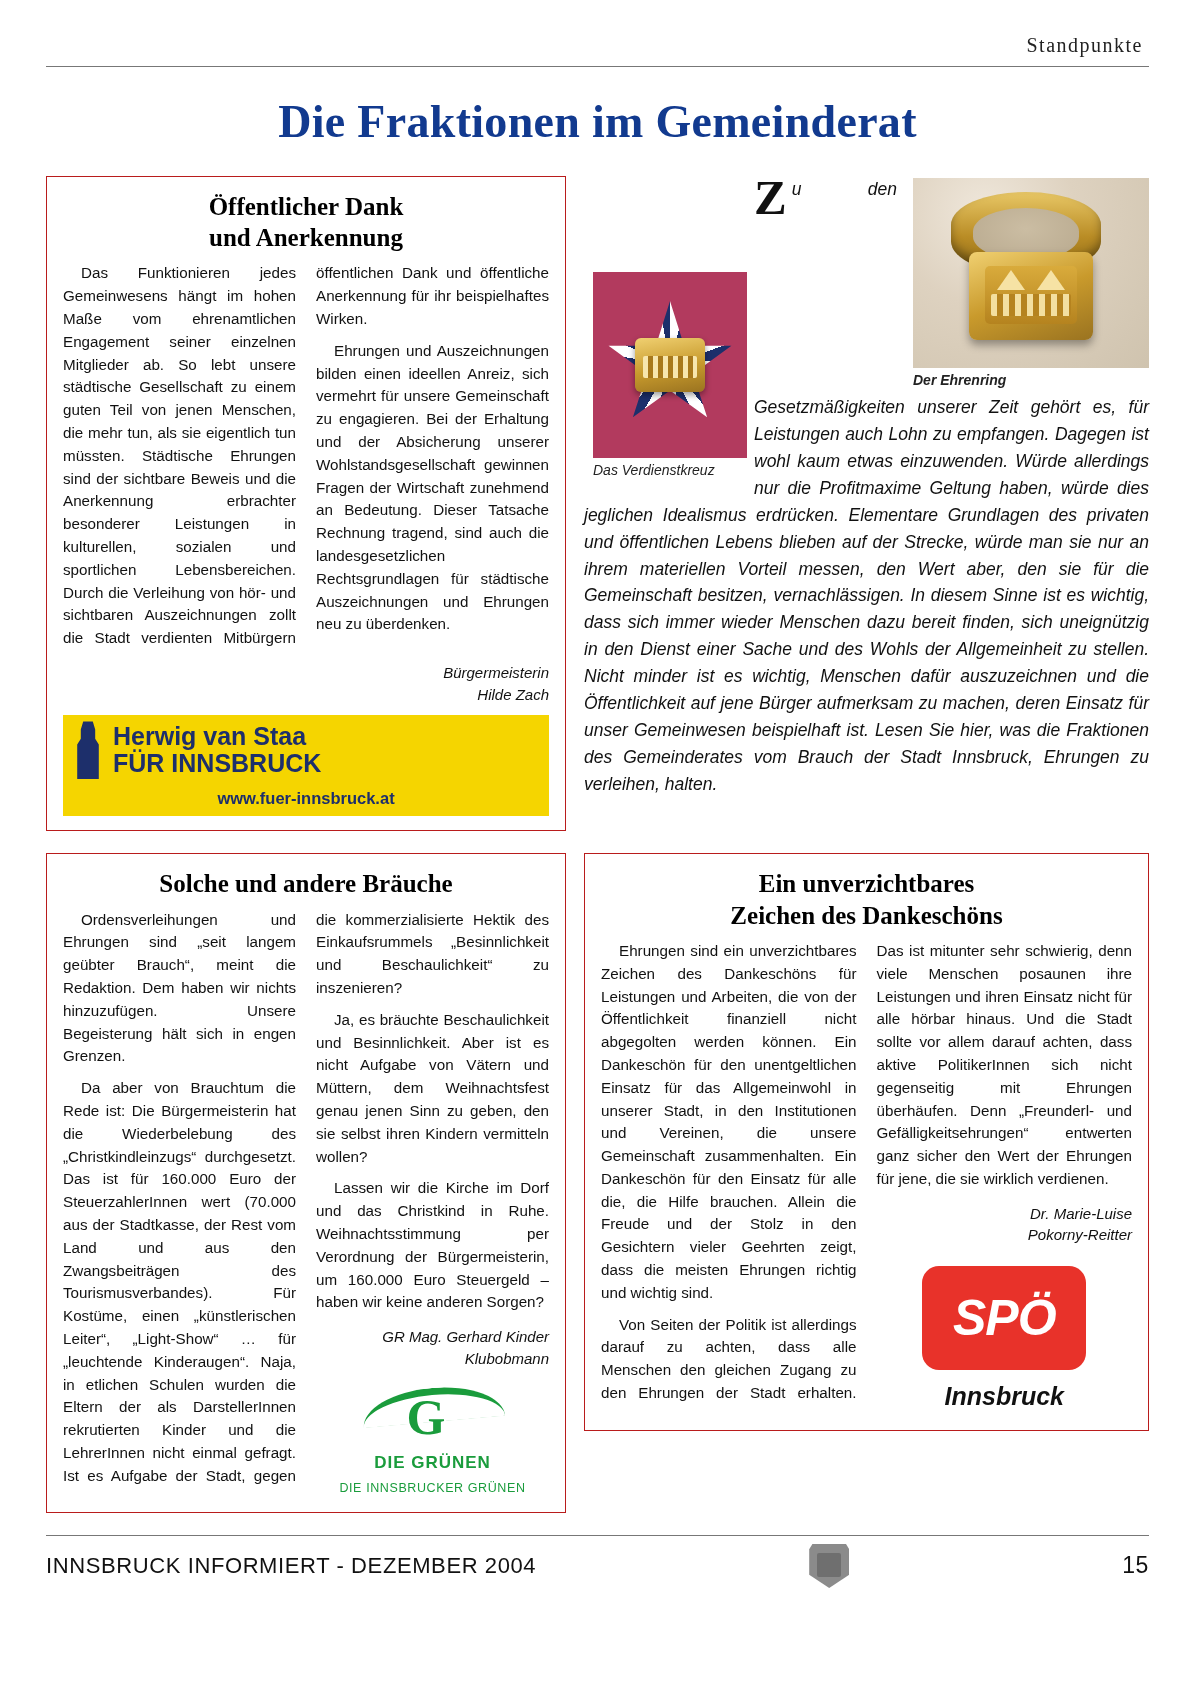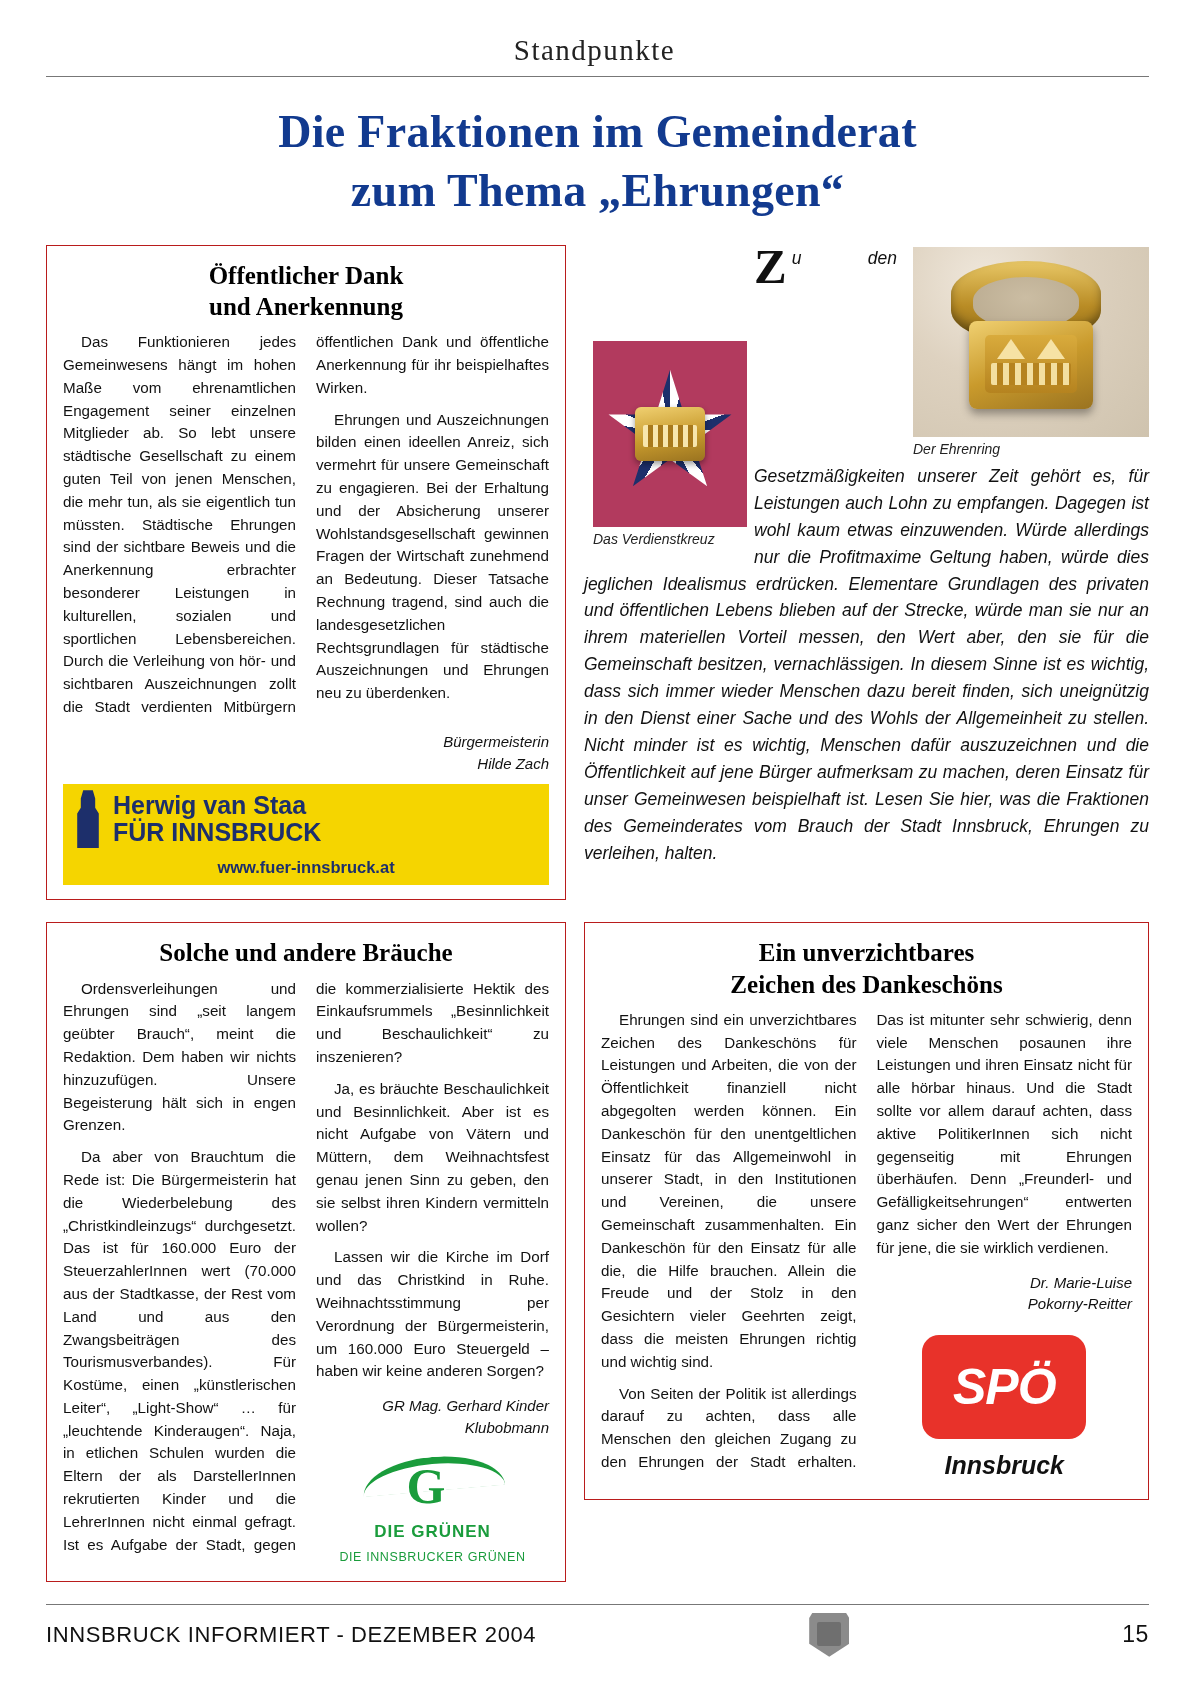--- a/index.html
+++ b/index.html
@@ -12,23 +12,23 @@
     position:relative;
     overflow:hidden;
   }
   .page {
     position:absolute; inset:0;
     padding:34px 46px 20px 46px;
   }
 
   
   .header {
-    text-align:center;
+    text-align:right;
     font-family:"Liberation Serif", serif;
-    font-size:29px;
+    font-size:20px;
     letter-spacing:1.5px;
     color:#222;
     padding-right:6px;
   }
   .header-rule {
     border-top:1.5px solid #777;
     margin-top:9px;
   }
 
   
@@ -100,20 +100,21 @@
     font-weight:bold;
     font-size:49px;
     line-height:38px;
     padding:3px 5px 0 0;
   }
 
   .fig-ring {
     float:right;
     width:236px;
     margin:2px 0 6px 16px;
+    font-weight:bold;
   }
   .fig-cross {
     float:left;
     width:154px;
     margin:6px 16px 4px 0;
   }
   .fig-cap {
     font-style:italic;
     font-size:14px;
     margin-top:4px;
@@ -295,21 +296,20 @@
 
 <div class="page">
 
   <div class="header">
     <span>Standpunkte</span>
   </div>
   <div class="header-rule"></div>
 
   <div class="main-title">
     <div>Die Fraktionen im Gemeinderat</div>
-    <div>zum Thema „Ehrungen“</div>
   </div>
 
   <div class="row1">
 
     <div class="boxed col-left">
       <div class="box-title">
         <div>Öffentlicher Dank</div>
         <div>und Anerkennung</div>
       </div>
 

